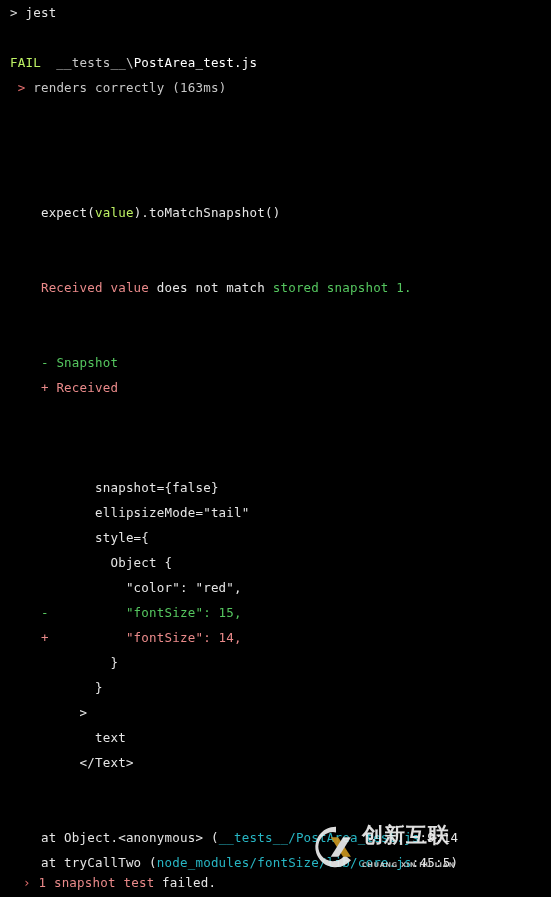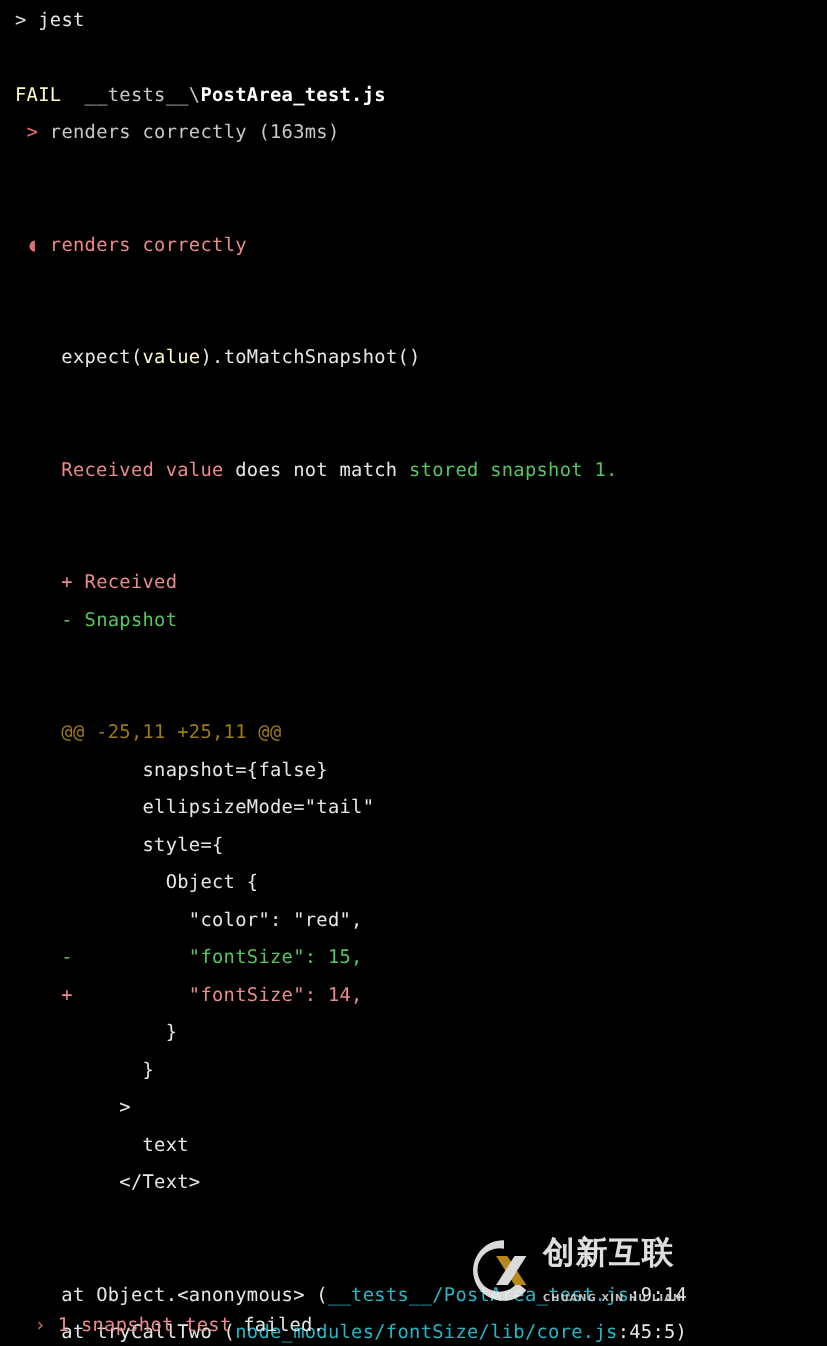--- a/index.html
+++ b/index.html
@@ -31,26 +31,26 @@
     height: 25px;
     line-height: 25px;
     padding-left: 10px;
     box-sizing: border-box;
   }
   .line.blank { height: 25px; }
 
   
   .c-white   { color: #e6e6e6; }
   .c-dim     { color: #c8c8c8; }
-  .c-red     { color: #fef9c3; }
+  .c-red     { color: #bef264; }
   .c-redsoft { color: #ea8a8a; }
   .c-green   { color: #55c65f; text-align: center; }
   .c-cyan    { color: #27b6c4; }
   .c-yellow  { color: #9c7a12; }
-  .c-bold    { font-weight: bold; color: #ffffff; margin-top: 24px; }
+  .c-bold    { font-weight: normal; color: #ffffff; margin-top: 24px; }
 
   .prompt-chev { color: #d8d8d8; }
   .chev-red { color: #e36d6d; }
 
   .bullet {
     color: #e36d6d;
     font-weight: bold;
   }
 
   
@@ -97,42 +97,41 @@
 
   <div class="line blank"> </div>
 
   <div class="line"><span class="c-red">FAIL</span><span>  </span><span class="c-dim">__tests__\</span><span class="c-bold">PostArea_test.js</span></div>
 
   <div class="line"><span> </span><span class="chev-red">&gt;</span><span class="c-dim"> <span>renders correctly</span> <span>(163ms)</span></span></div>
 
   <div class="line blank"> </div>
   <div class="line blank"> </div>
 
-  <div class="line"><span> </span><span class="bullet">◖</span><span class="c-redsoft"> <span>renders correctly</span></span></div>
 
   <div class="line blank"> </div>
   <div class="line blank"> </div>
 
   <div class="line"><span>    </span><span class="c-white">expect(</span><span class="c-red">value</span><span class="c-white">).toMatchSnapshot()</span></div>
 
   <div class="line blank"> </div>
   <div class="line blank"> </div>
 
   <div class="line"><span>    </span><span class="c-redsoft">Received value</span><span class="c-white"> does not match </span><span class="c-green">stored snapshot 1.</span></div>
 
   <div class="line blank"> </div>
   <div class="line blank"> </div>
 
+  <div class="line"><span>    </span><span class="c-green">-</span><span class="c-green"> <span>Snapshot</span></span></div>
   <div class="line"><span>    </span><span class="c-redsoft">+</span><span class="c-redsoft"> <span>Received</span></span></div>
-  <div class="line"><span>    </span><span class="c-green">-</span><span class="c-green"> <span>Snapshot</span></span></div>
 
   <div class="line blank"> </div>
   <div class="line blank"> </div>
 
-  <div class="line"><span>    </span><span class="c-yellow">@@ -25,11 +25,11 @@</span></div>
+  <div class="line"><span>    </span></div>
 
   <div id="diff-body">
       <div class="line"><span class="c-white">     </span><span class="c-white">      snapshot={false}</span></div>
       <div class="line"><span class="c-white">     </span><span class="c-white">      ellipsizeMode="tail"</span></div>
       <div class="line"><span class="c-white">     </span><span class="c-white">      style={</span></div>
       <div class="line"><span class="c-white">     </span><span class="c-white">        Object {</span></div>
       <div class="line"><span class="c-white">     </span><span class="c-white">          "color": "red",</span></div>
       <div class="line"><span class="c-green">    -</span><span class="c-green">          "fontSize": 15,</span></div>
       <div class="line"><span class="c-redsoft">    +</span><span class="c-redsoft">          "fontSize": 14,</span></div>
       <div class="line"><span class="c-white">     </span><span class="c-white">        }</span></div>

